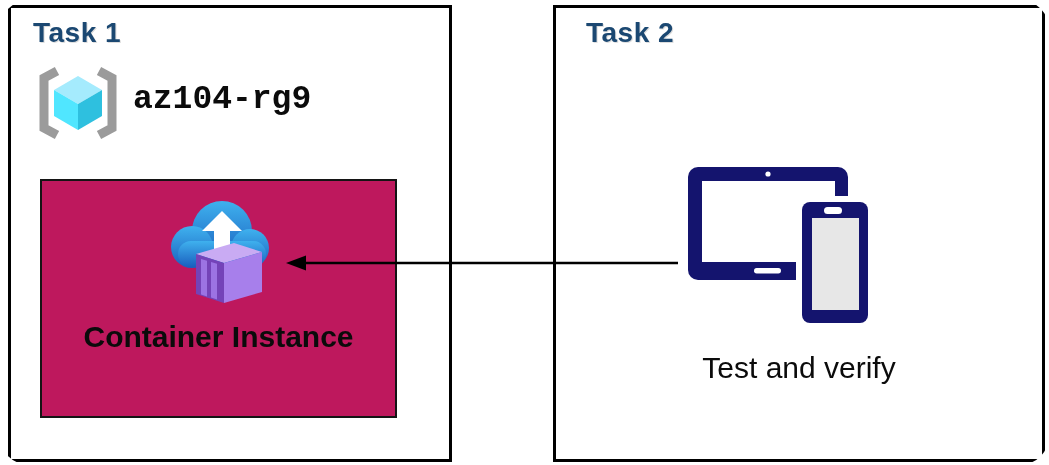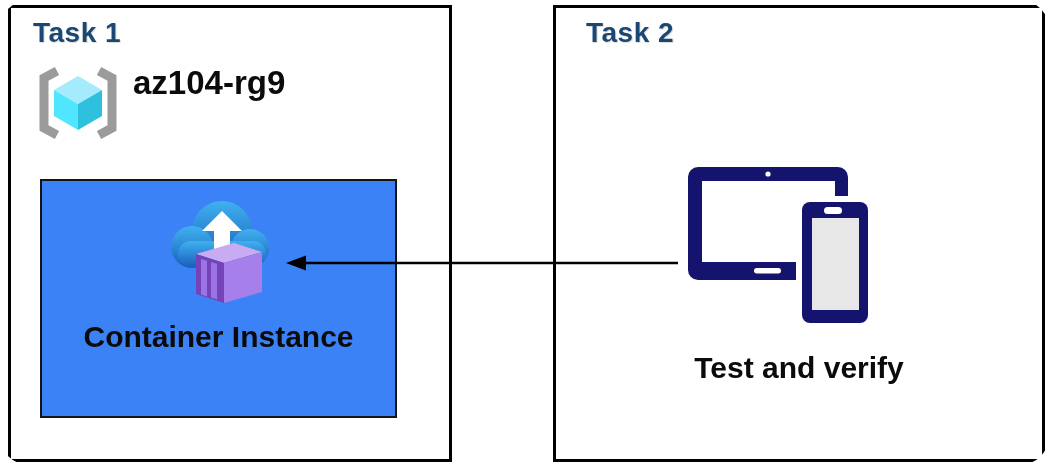--- a/index.html
+++ b/index.html
@@ -23,40 +23,40 @@
   .task-title {
     position:absolute; left:22px; top:9px;
     font-size:28px; font-weight:bold;
     color:#1B4872;
     text-shadow:1px 1px 0 rgba(120,120,120,0.25);
     letter-spacing:0.5px;
   }
   .task-box.t2 .task-title { left:30px; }
   .rg-icon { position:absolute; left:25px; top:56px; }
   .rg-label {
-    position:absolute; left:122px; top:56px;
-    font-size:33px; font-weight:bold; color:#0b0b0b;
+    position:absolute; left:122px; top:73px;
+    font-size:33px; font-weight:bold; color:#0b0b0b;font-family:Liberation Mono, monospace;
   }
   .container-card {
     position:absolute; left:29px; top:171px;
     width:357px; height:239px;
-    background:#3b82f6;
+    background:#be185d;
     border:2px solid #141414;
   }
   .aci-icon { position:absolute; left:128px; top:16px; }
   .card-label {
     position:absolute; left:0; top:139px; width:100%;
     text-align:center;
     font-size:30px; font-weight:bold; color:#0b0b0b;
   }
   .devices-icon { position:absolute; left:124px; top:150px; }
   .verify-label {
     position:absolute; left:0; top:343px; width:100%;
     text-align:center;
-    font-size:30px; font-weight:bold; color:#0b0b0b;
+    font-size:30px; font-weight:normal; color:#0b0b0b;
   }
   .arrow-overlay {
     position:absolute; left:0; top:0;
     width:1049px; height:465px;
     pointer-events:none;
   }
 </style>
 </head>
 <body>
 

